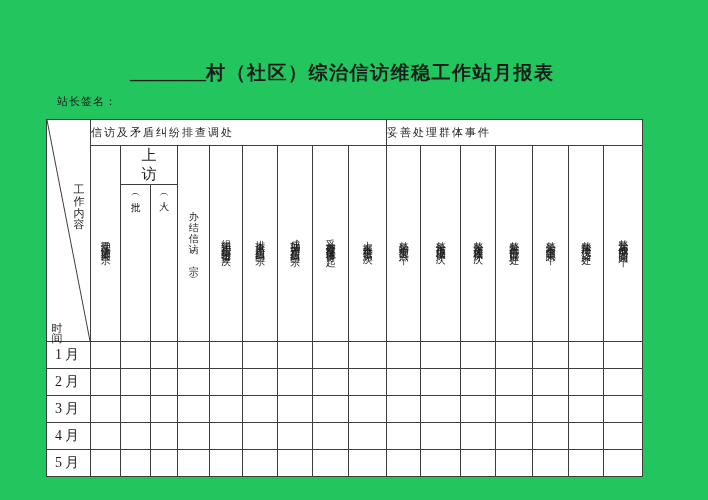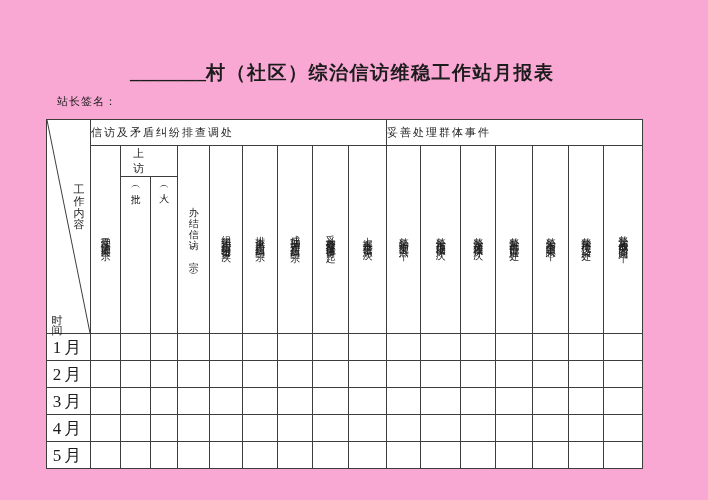--- a/index.html
+++ b/index.html
@@ -1,19 +1,19 @@
 <!DOCTYPE html>
 <html><head>
 <meta charset="utf-8">
 <style>
   html,body{margin:0;padding:0;background:#fff;}
   .page{
     position:relative;
     width:708px;height:500px;
-    background:#f9a8d4;
+    background:#22c55e;
     font-family:"Liberation Serif", serif;
     color:#1c1c1c;
     overflow:hidden;
   }
   
   .title{
     position:absolute;left:130px;top:60px;
     font-size:19px;font-weight:bold;white-space:nowrap;letter-spacing:1.5px;
   }
   .title .blank{letter-spacing:0;font-weight:bold;}
@@ -30,32 +30,32 @@
   .report th,.report td{
     border:1px solid #3d3d3d;
     padding:0;font-weight:normal;
     background:#fff;
   }
   tr.group-row{height:26px;}
   tr.sf-row{height:28px;}
   tr.vhead-row{height:157px;}
   tr.data-row{height:27px;}
   th.group-th{font-size:11px;letter-spacing:2px;text-align:left;}
-  th.sf-th{font-size:11px;letter-spacing:12px;padding-left:12px;text-align:left;}
+  th.sf-th{font-size:15px;letter-spacing:12px;padding-left:12px;text-align:center;}
   th.vh{text-align:center;vertical-align:middle;}
   th.vh .vtext{
     display:inline-block;
     writing-mode:vertical-rl;text-orientation:mixed;
     font-size:10px;letter-spacing:2px;line-height:1.15;
     white-space:nowrap;
   }
   th.vh.top{vertical-align:top;padding-top:3px;}
   th.vh.top .vtext{letter-spacing:4px;}
   th.vh.stretch .vtext{letter-spacing:11px;}
-  td.month-cell{text-align:center;font-size:17px;letter-spacing:3px;}
+  td.month-cell{text-align:center;font-size:14px;letter-spacing:3px;}
   
   td.corner{position:relative;}
   td.corner svg{position:absolute;left:0;top:0;width:100%;height:100%;display:block;}
   .axis-col{
     position:absolute;top:56px;right:6px;
     writing-mode:vertical-rl;text-orientation:mixed;
     font-size:11px;letter-spacing:11px;line-height:1;
   }
   .axis-row{
     position:absolute;bottom:6px;left:4px;

